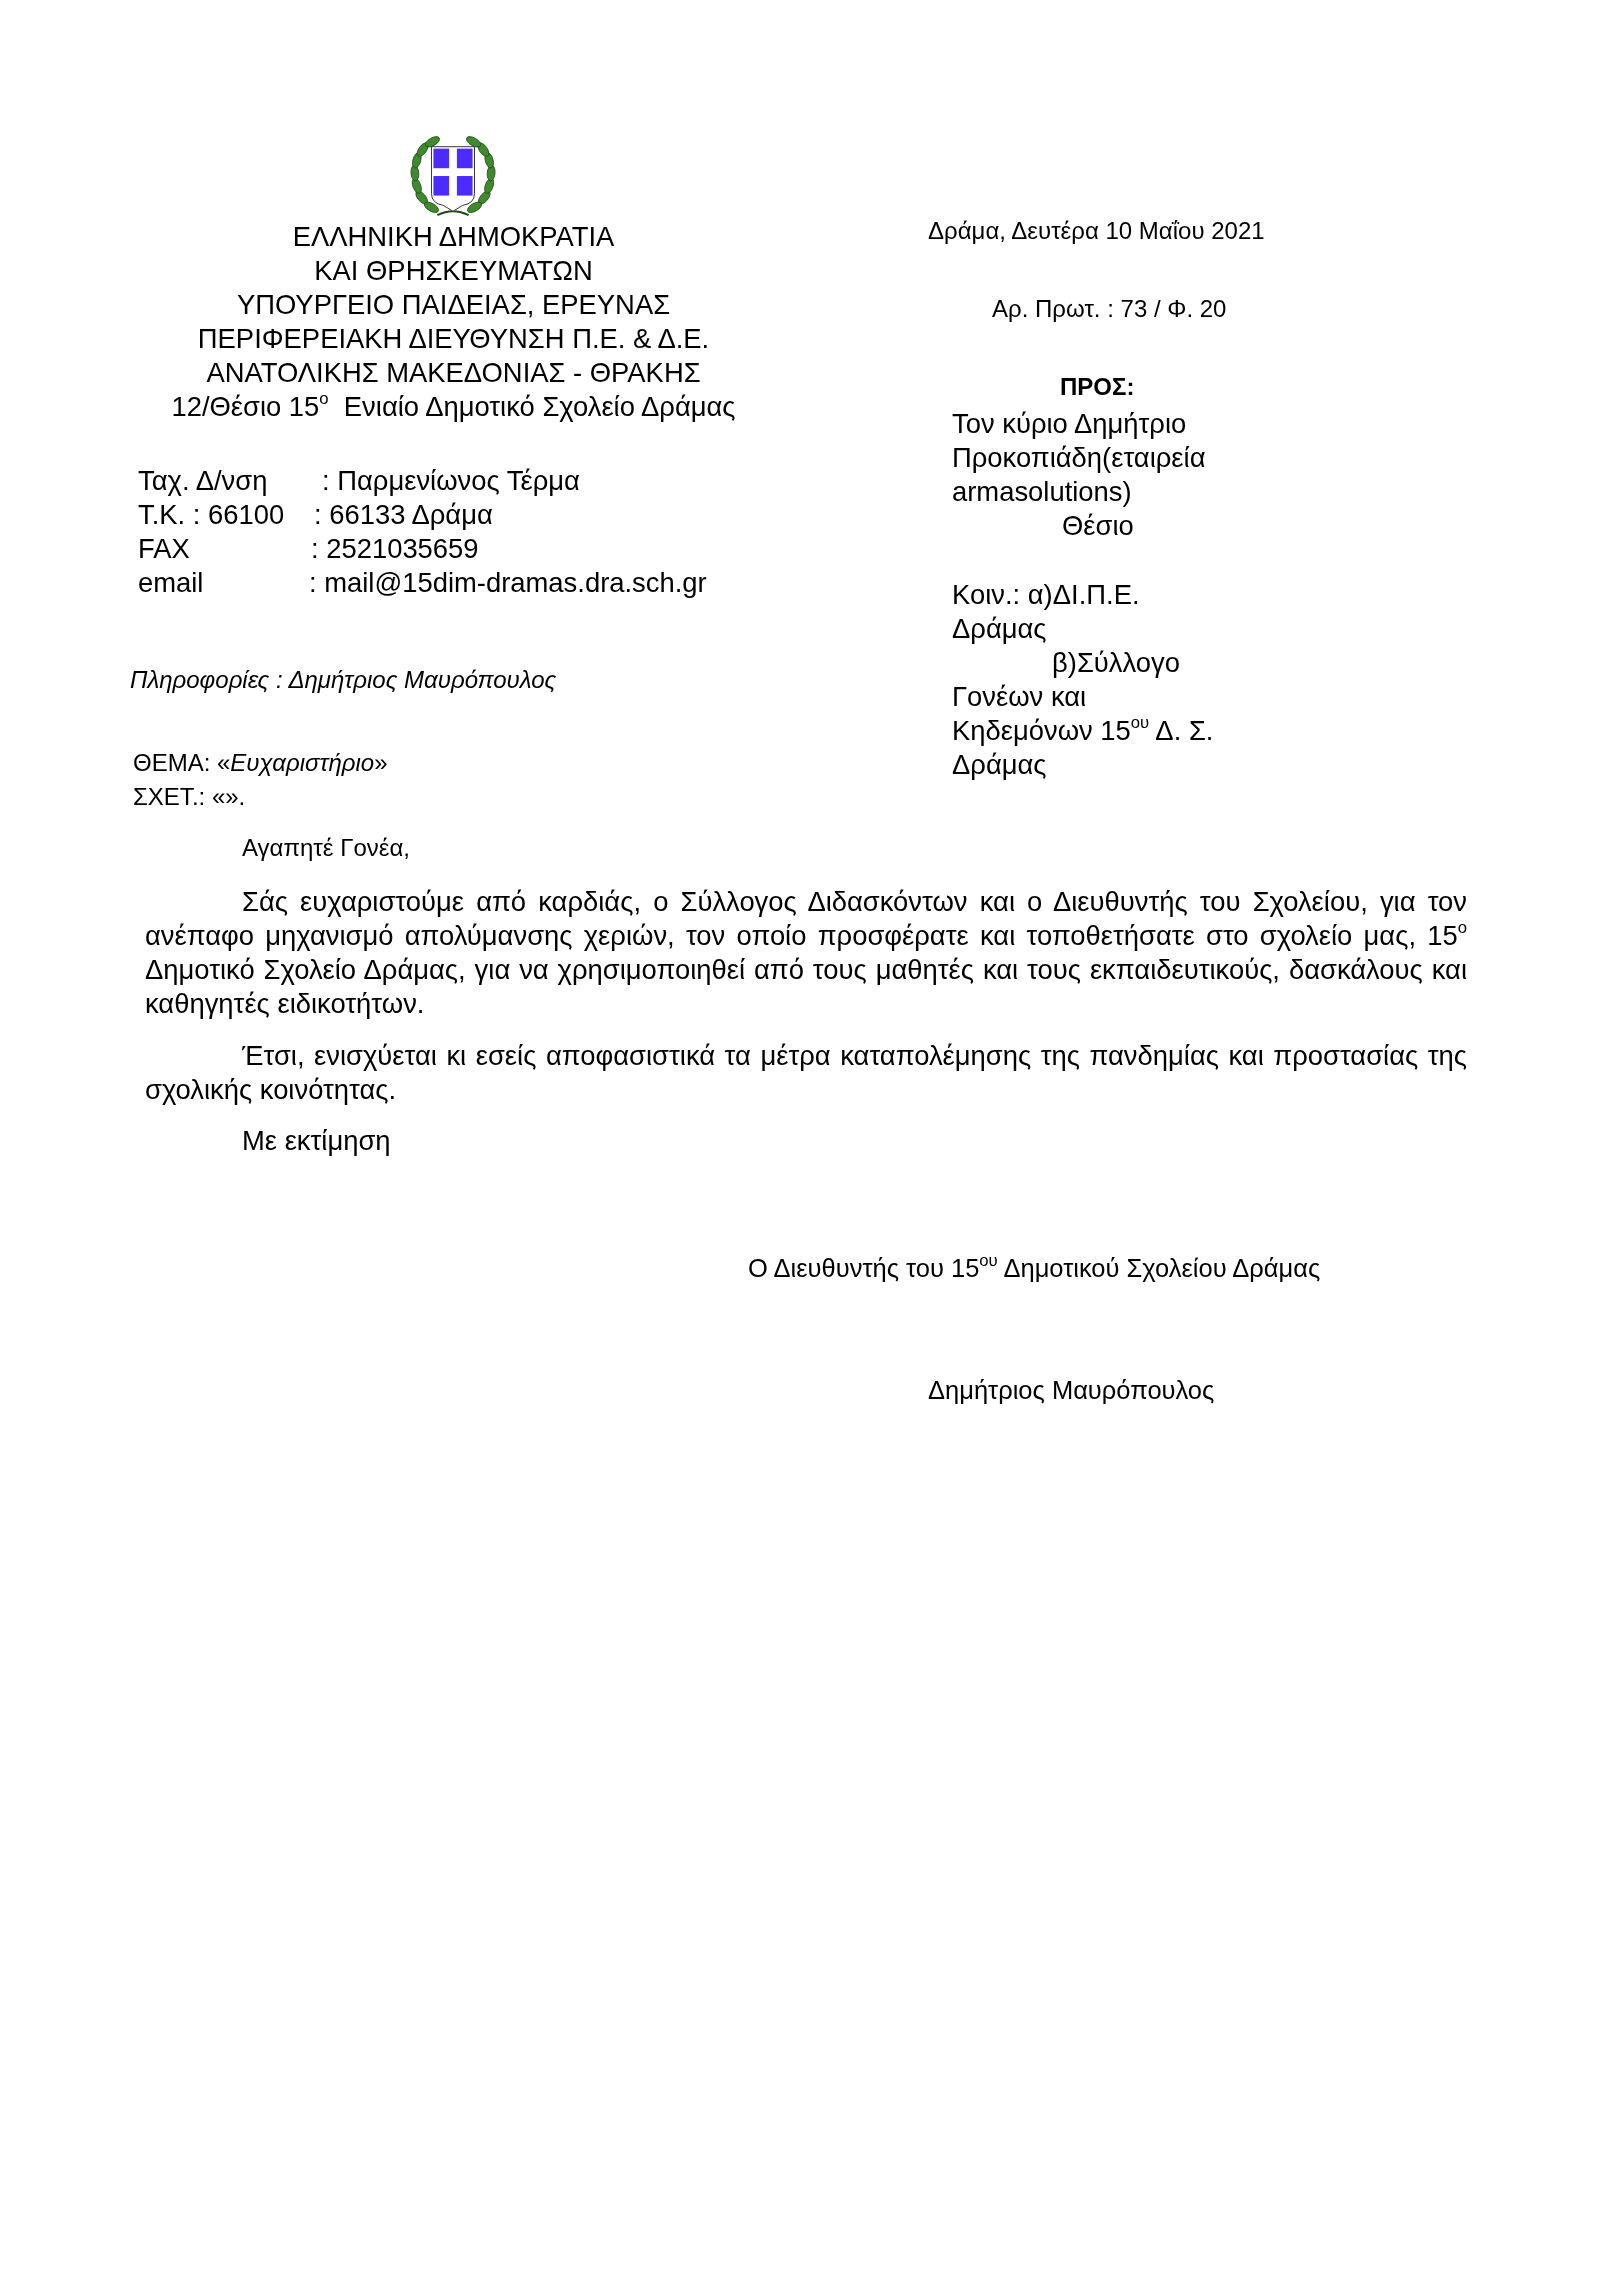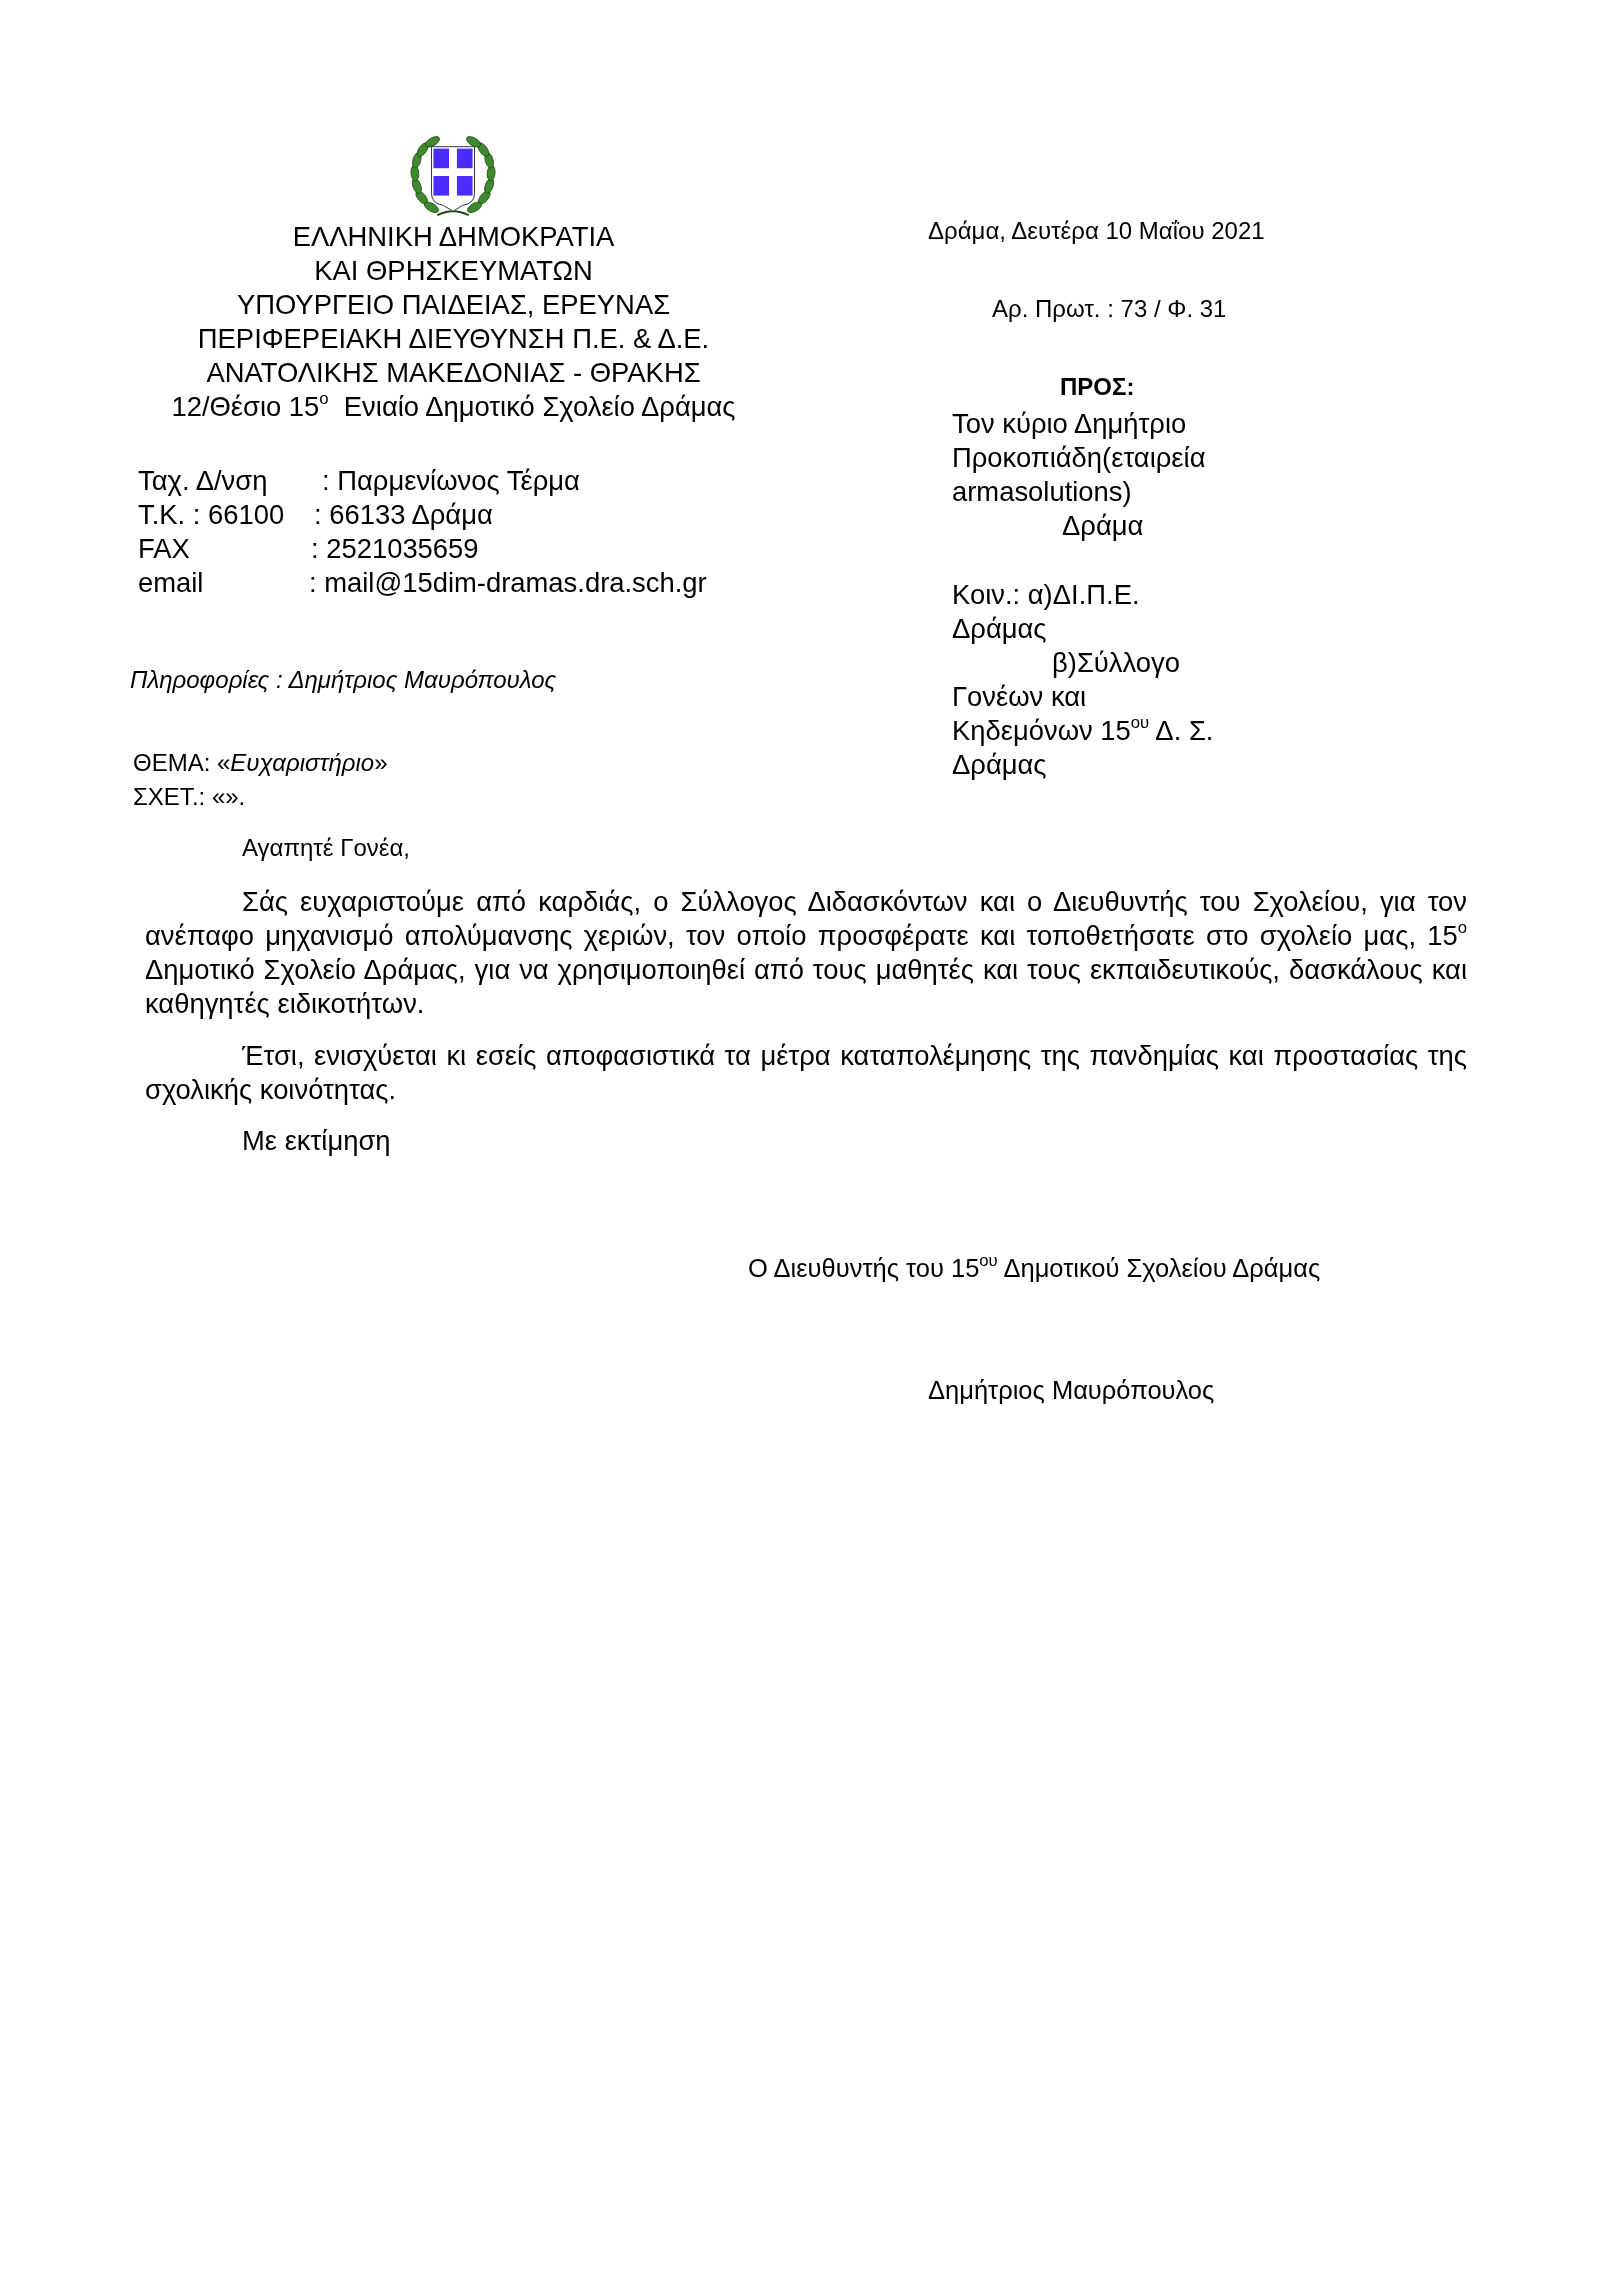--- a/index.html
+++ b/index.html
@@ -83,28 +83,28 @@
     <span>: mail@15dim-dramas.dra.sch.gr</span>
   </div>
 </div>
 
 <div class="abs it" style="left:130px; top:663px;"><span>Πληροφορίες</span><span style="white-space:pre"> : Δημήτριος Μαυρόπουλος</span></div>
 
 <div class="abs" style="left:133px; top:746px;"><span>ΘΕΜΑ: «</span><span class="it">Ευχαριστήριο</span><span>»</span></div>
 <div class="abs" style="left:133px; top:780px;">ΣΧΕΤ.: «».</div>
 
 <div class="abs" style="left:928px; top:214px;">Δράμα, Δευτέρα 10 Μαΐου 2021</div>
-<div class="abs" style="left:992px; top:292px;">Αρ. Πρωτ. : 73 / Φ. 31</div>
+<div class="abs" style="left:992px; top:292px;">Αρ. Πρωτ. : 73 / Φ. 20</div>
 
 <div class="abs bold" style="left:1060px; top:370px;">ΠΡΟΣ:</div>
 <div class="right" style="top:407px;">
   <div>Τον κύριο Δημήτριο</div>
   <div>Προκοπιάδη(εταιρεία</div>
   <div>armasolutions)</div>
-  <div style="padding-left:110px">Δράμα</div>
+  <div style="padding-left:110px">Θέσιο</div>
 </div>
 
 <div class="right" style="top:578px;">
   <div>Κοιν.: α)ΔΙ.Π.Ε.</div>
   <div>Δράμας</div>
   <div style="padding-left:100px">β)Σύλλογο</div>
   <div>Γονέων και</div>
   <div><span>Κηδεμόνων 15</span><sup>ου</sup><span style="white-space:pre"> Δ. Σ.</span></div>
   <div>Δράμας</div>
 </div>

